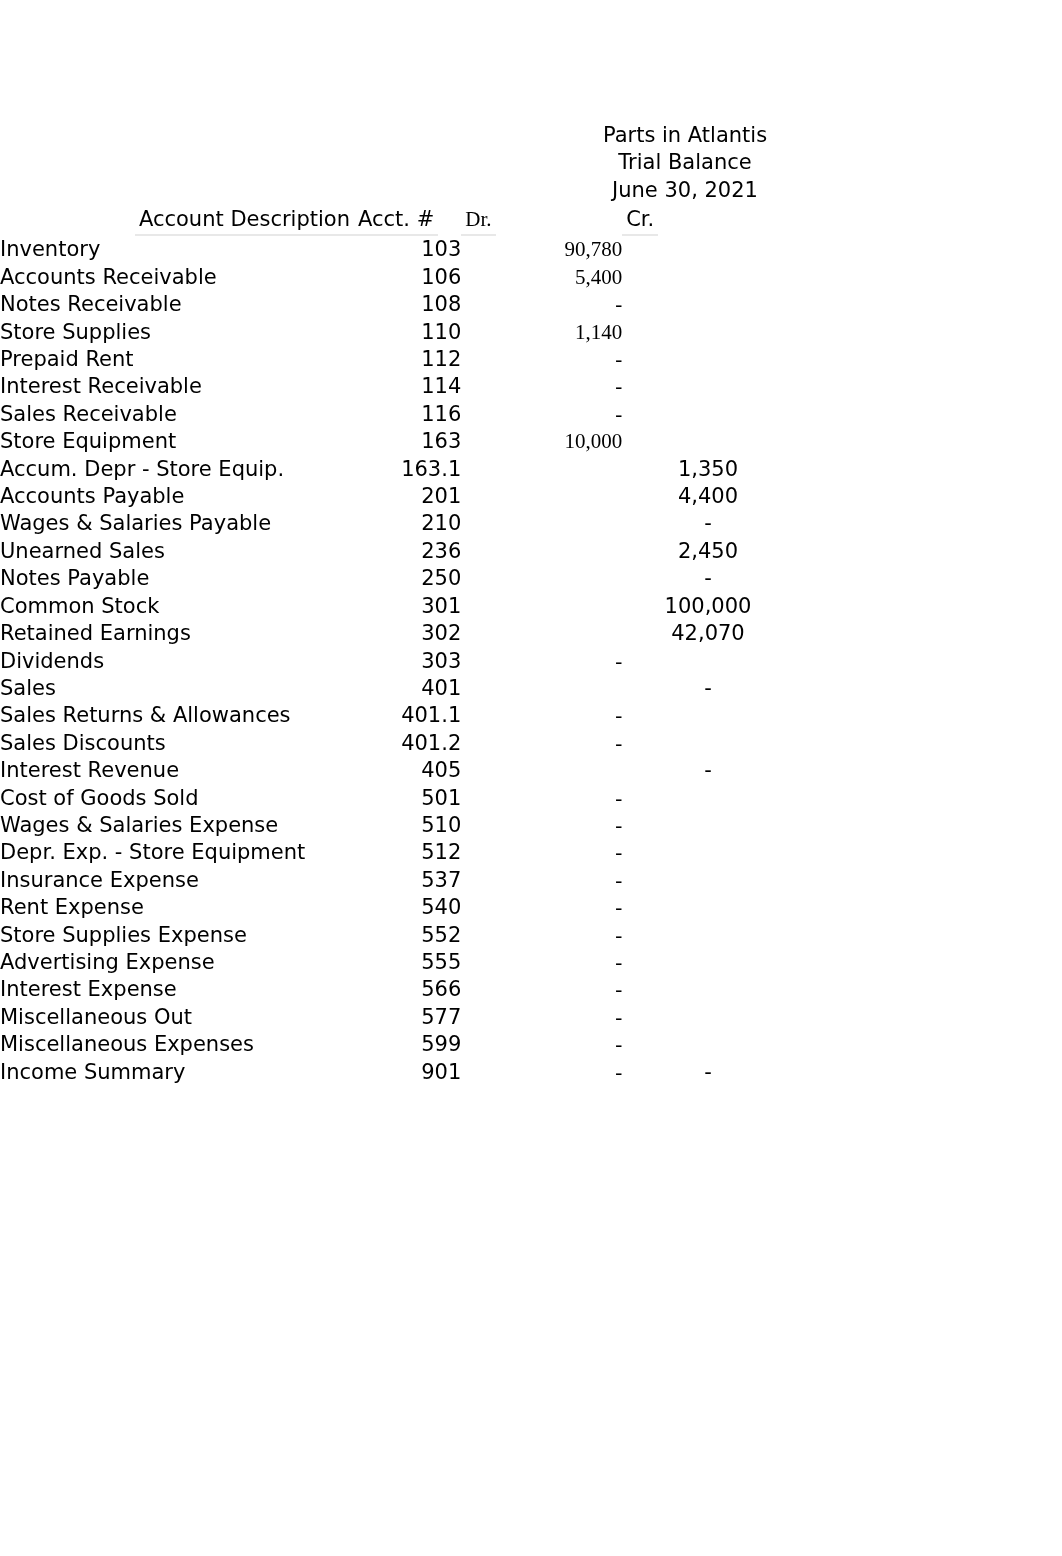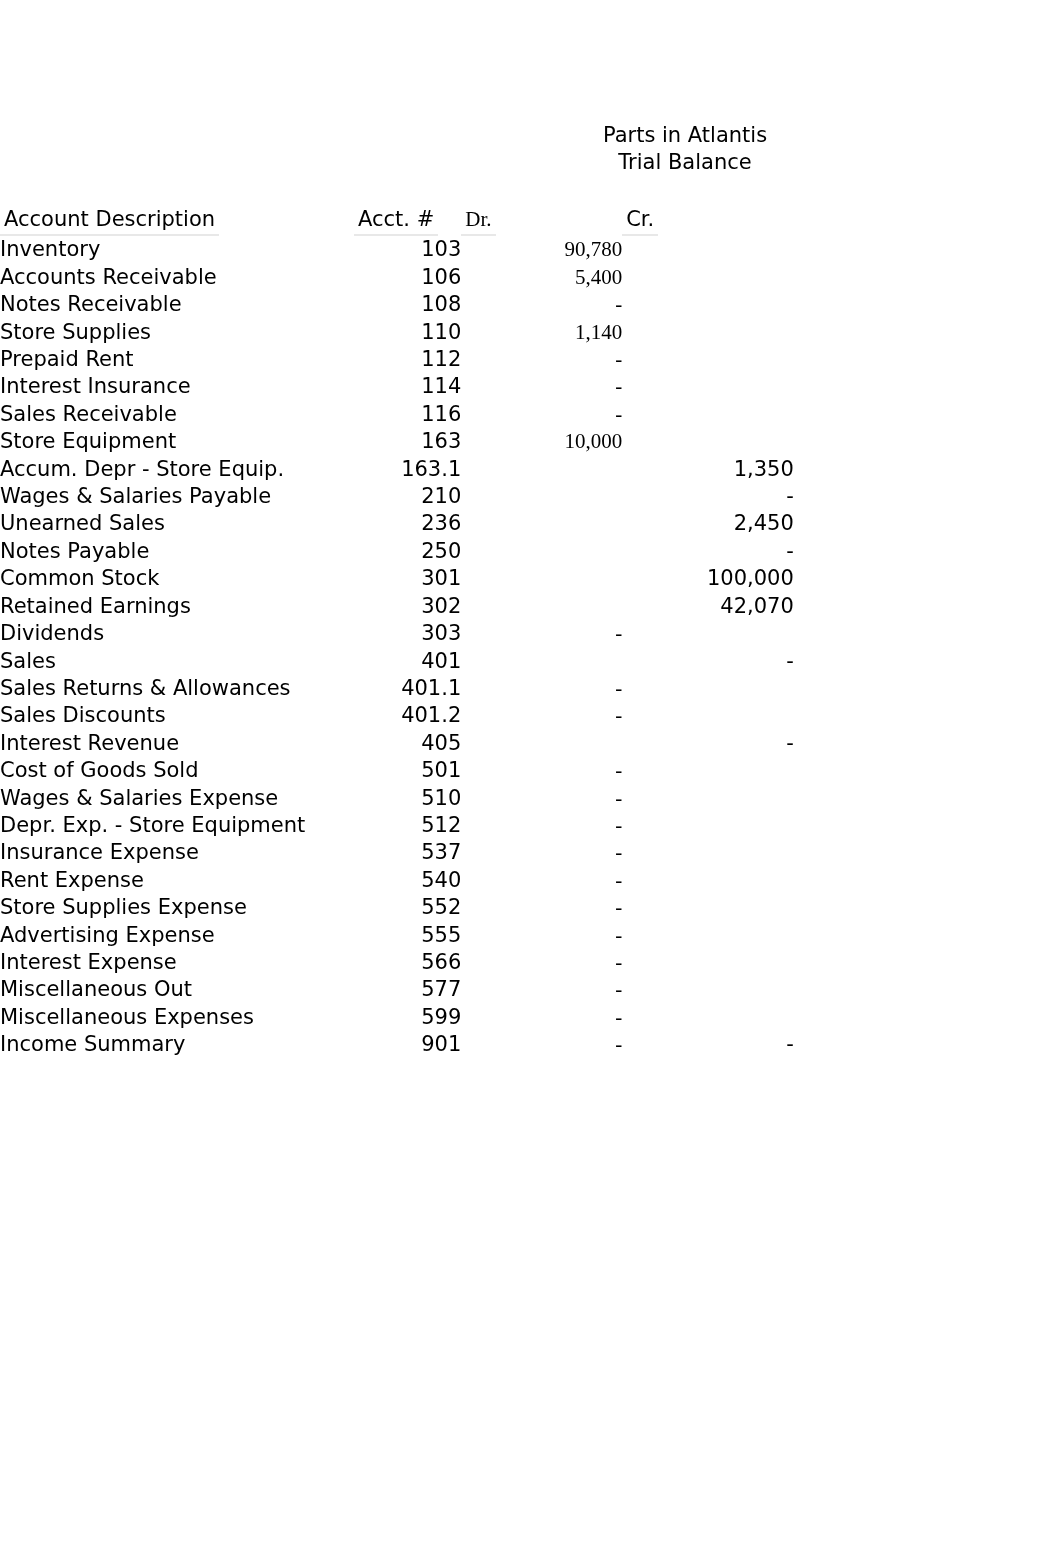--- a/index.html
+++ b/index.html
@@ -54,28 +54,28 @@
     line-height: 27.4px;
     height: 27.4px;
     vertical-align: baseline;
     white-space: nowrap;
   }
 
   
   .c-desc  { width: 330px; padding-left: 96px; text-align: left; }
   .c-acct  { width: 100px; padding-right: 29px; text-align: right; }
   .c-dr    { width: 150px; padding-right: 15px; text-align: right; font-family: Liberation Serif, serif; }
-  .c-cr    { width: 160px; padding-right: 12px; text-align: right; }
+  .c-cr    { width: 160px; padding-right: 12px; text-align: center; }
   .c-pad   { width: 250px; }
 
   
   .hdr td { font-size: 21px; }
   .hdr .c-desc {
     padding-left: 0;
-    text-align: left;
+    text-align: right;
   }
   .hdr .h-cell {
     display: inline-block;
     border-bottom: 2px solid #e8e8e8;
     padding: 0 4px 1px 4px;
   }
   .hdr .c-acct,
   .hdr .c-dr,
   .hdr .c-cr {
     text-align: left;
@@ -87,20 +87,21 @@
   .dash-cr { padding-right: 32px; }
 </style>
 </head>
 <body>
 
 <div class="sheet">
 
   <div class="title-block">
     <div class="title-line">Parts in Atlantis</div>
     <div class="title-line">Trial Balance</div>
+    <div class="title-line">June 30, 2021</div>
   </div>
 
   <table class="tbl">
     <thead>
       <tr class="hdr">
         <td class="c-desc">
           <span class="h-cell">Account Description</span>
         </td>
         <td class="c-acct">
           <span class="h-cell">Acct. #</span>
@@ -144,21 +145,21 @@
           <td class="c-pad"></td>
         </tr>
         <tr>
           <td class="c-desc">Prepaid Rent</td>
           <td class="c-acct">112</td>
           <td class="c-dr dash-dr">-</td>
           <td class="c-cr"></td>
           <td class="c-pad"></td>
         </tr>
         <tr>
-          <td class="c-desc">Interest Insurance</td>
+          <td class="c-desc">Interest Receivable</td>
           <td class="c-acct">114</td>
           <td class="c-dr dash-dr">-</td>
           <td class="c-cr"></td>
           <td class="c-pad"></td>
         </tr>
         <tr>
           <td class="c-desc">Sales Receivable</td>
           <td class="c-acct">116</td>
           <td class="c-dr dash-dr">-</td>
           <td class="c-cr"></td>
@@ -172,20 +173,27 @@
           <td class="c-pad"></td>
         </tr>
         <tr>
           <td class="c-desc">Accum. Depr - Store Equip.</td>
           <td class="c-acct">163.1</td>
           <td class="c-dr"></td>
           <td class="c-cr">1,350</td>
           <td class="c-pad"></td>
         </tr>
         <tr>
+          <td class="c-desc">Accounts Payable</td>
+          <td class="c-acct">201</td>
+          <td class="c-dr"></td>
+          <td class="c-cr">4,400</td>
+          <td class="c-pad"></td>
+        </tr>
+        <tr>
           <td class="c-desc">Wages &amp; Salaries Payable</td>
           <td class="c-acct">210</td>
           <td class="c-dr"></td>
           <td class="c-cr dash-cr">-</td>
           <td class="c-pad"></td>
         </tr>
         <tr>
           <td class="c-desc">Unearned Sales</td>
           <td class="c-acct">236</td>
           <td class="c-dr"></td>

